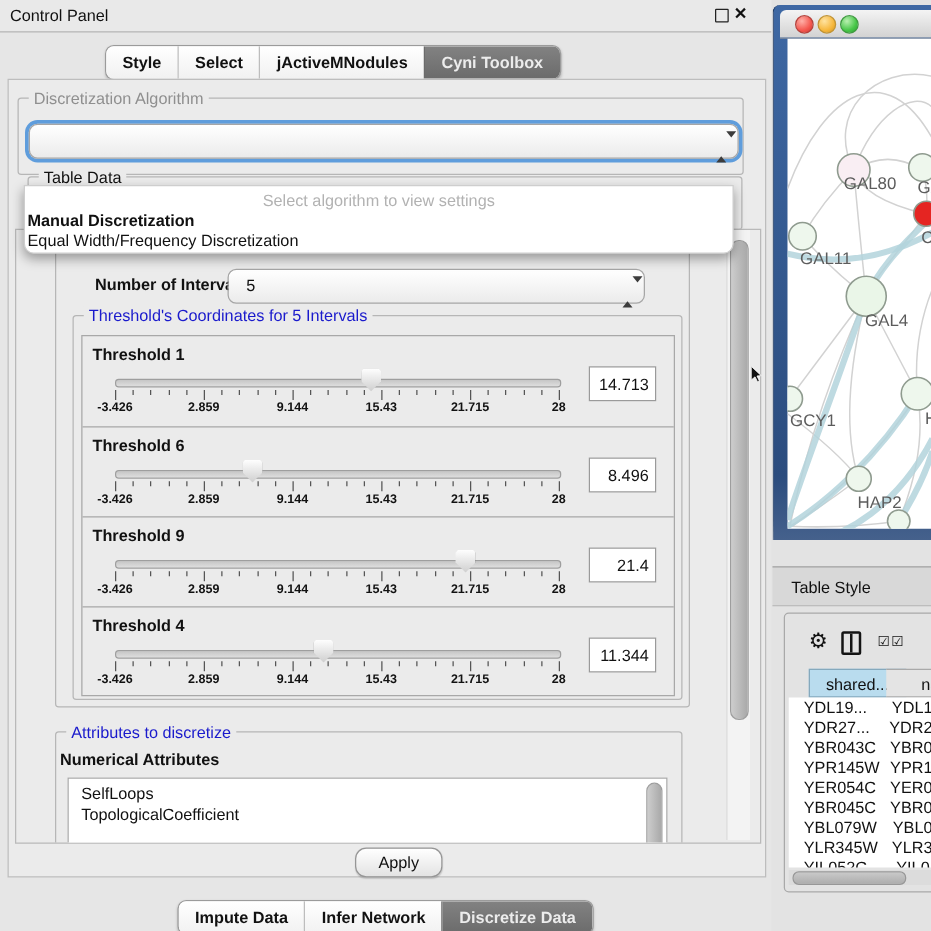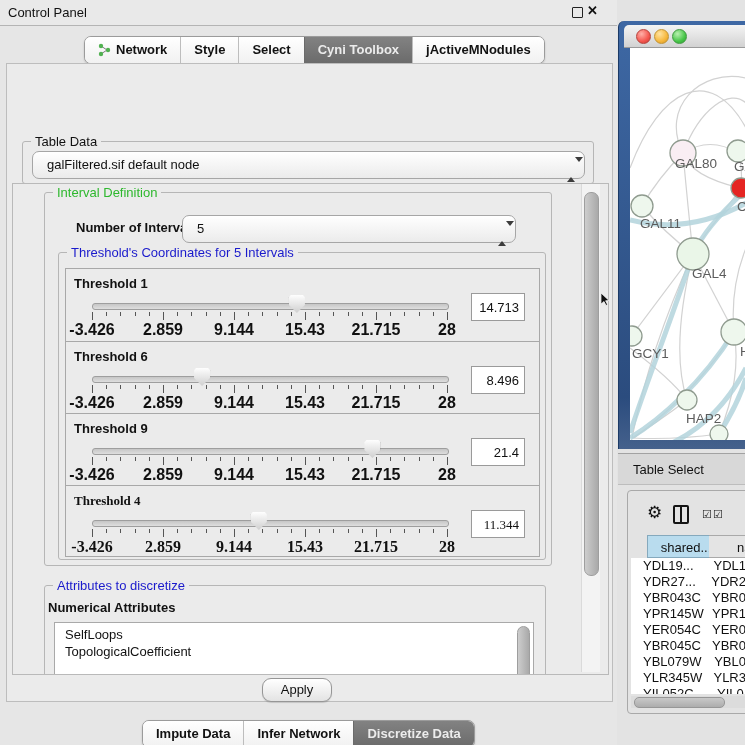--- a/index.html
+++ b/index.html
@@ -52,31 +52,31 @@
   .track{position:absolute;left:26px;top:34px;width:355px;height:5px;border:1px solid #9e9e9e;border-radius:3px;
          background:linear-gradient(#c6c6c6,#dedede);}
   .thumb{position:absolute;top:26px;width:16px;height:18px;background:linear-gradient(#fefefe,#cfcfcf);
          clip-path:polygon(12% 0,88% 0,100% 12%,100% 55%,50% 100%,0 55%,0 12%);
          filter:drop-shadow(0 0 1px #777);}
   .ticks{position:absolute;left:26px;top:43px;width:356px;height:9px;}
   .ticks i{position:absolute;top:0;width:1px;background:#555;}
   .ticks i.mi{height:4px;}
   .ticks i.ma{height:8px;}
   .ticklabels{position:absolute;left:26px;top:52px;width:356px;height:14px;}
-  .ticklabels span{position:absolute;transform:translateX(-50%);font-size:16px;font-weight:bold;white-space:nowrap;}
+  .ticklabels span{position:absolute;transform:translateX(-50%);font-size:10px;font-weight:bold;white-space:nowrap;}
   .valbox{position:absolute;left:405px;top:24px;width:54px;height:28px;border:1px solid #9a9a9a;background:#fff;
           line-height:28px;text-align:right;padding-right:5px;box-sizing:border-box;}
   
   #attr-list{position:absolute;left:41px;top:438px;width:478px;height:70px;background:#fff;border:1px solid #a9a9a9;}
   .litem{height:17px;line-height:17px;padding-left:10px;}
   
   .pushbtn{position:absolute;border:1px solid #969696;border-radius:9px;background:linear-gradient(#ffffff,#e3e3e3);
            text-align:center;box-shadow:0 1px 1px rgba(0,0,0,.15);}
   
-  #net-win{left:618px;top:21px;width:127px;height:428px;background:linear-gradient(#3e68a4,#2b4c7e 88%,#45618c);
+  #net-win{left:618px;top:4px;width:127px;height:428px;background:linear-gradient(#3e68a4,#2b4c7e 88%,#45618c);
            border-radius:6px 0 0 0;border-left:1px solid #1c3a66;}
   #net-titlebar{position:absolute;left:5px;top:4px;width:122px;height:22px;border-radius:5px 0 0 0;
                 background:linear-gradient(#f4f4f4,#d2d2d2);border-bottom:1px solid #9a9a9a;}
   .light{position:absolute;top:4px;width:13px;height:13px;border-radius:50%;}
   #canvas{position:absolute;left:11px;top:27px;width:116px;height:392px;background:#fff;}
   #net text{font-size:13.5px;fill:#5c5c5c;}
   #net .edge{fill:none;stroke:#d2d2d2;stroke-width:1.2;}
   #net .edge.thick{stroke:#b3d3dc;stroke-width:5;opacity:.85;}
   #net .node{stroke:#8f9b8f;stroke-width:1.3;}
   #tp-bar{left:618px;top:453px;width:127px;height:30px;background:#d8d8d8;border-top:1px solid #a2a2a2;border-bottom:1px solid #bdbdbd;}
@@ -106,46 +106,47 @@
   <section class="abs" id="left-win">
 
     <div class="abs" id="titlebar">
       <span class="t">Control Panel</span>
       <span class="float-box"></span>
       <span class="close-x">✕</span>
     </div>
 
     <div class="seg" style="left:84px;top:36px;">
       <div class="tab">
-        <svg width="13" height="14" viewBox="0 0 13 14">
-          <line x1="3" y1="3" x2="9" y2="7" stroke="#7a7a7a"></line>
-            <line x1="3" y1="11" x2="9" y2="7" stroke="#7a7a7a"></line>
-          <circle cx="3" cy="3" r="2.2" fill="#51b151"></circle>
-            <circle cx="3" cy="11" r="2.2" fill="#51b151"></circle>
-            <circle cx="10" cy="7" r="2.2" fill="#51b151"></circle>
-        </svg>
-        <span>Network</span>
-      </div>
-      <div class="tab">
           <span>Style</span>
         </div>
       <div class="tab">
           <span>Select</span>
         </div>
+      <div class="tab">
+          <span>jActiveMNodules</span>
+        </div>
       <div class="tab sel">
           <span>Cyni Toolbox</span>
         </div>
-      <div class="tab">
-          <span>jActiveMNodules</span>
-        </div>
     </div>
 
     <div class="abs" id="content">
 
-
+      <div class="group" style="left:7px;top:14px;width:579px;height:60px;">
+        <span class="gtitle dim">Discretization Algorithm</span>
+        <div class="combo focusring" style="left:8px;top:20px;width:566px;">
+          <span class="updown"><span class="arr-u"></span><span class="arr-d"></span></span>
+        </div>
+      </div>
+
+      <div id="overlay">
+        <div class="ph">Select algorithm to view settings</div>
+        <div class="opt1">Manual Discretization</div>
+        <div class="opt2">Equal Width/Frequency Discretization</div>
+      </div>
 
       <div class="group" style="left:15px;top:77px;width:570px;height:41px;">
         <span class="gtitle">Table Data</span>
         <div class="combo" style="left:9px;top:9px;width:551px;">
           <span class="val">galFiltered.sif default node</span>
           <span class="updown"><span class="arr-u"></span><span class="arr-d"></span></span>
         </div>
       </div>
 
       <div class="abs" id="scrollpane" style="left:5px;top:119px;">
@@ -289,21 +290,21 @@
                   <span style="left: 0px;">-3.426</span>
                   <span style="left: 71px;">2.859</span>
                   <span style="left: 142px;">9.144</span>
                   <span style="left: 213px;">15.43</span>
                   <span style="left: 284px;">21.715</span>
                   <span style="left: 355px;">28</span>
                 </div>
             </div>
             <div class="valbox">21.4</div>
           </div>
-          <div class="trowp" style="top:216px;height:71px;font-family:Liberation Serif, serif;">
+          <div class="trowp" style="top:216px;height:71px;">
             <span class="thr-label">Threshold 4</span>
             <div class="slider">
               <div class="track"></div>
               <div class="thumb" style="left: 184.848px;"></div>
               <div class="ticks">
                   <i class="ma" style="left: 0px;"></i>
                   <i class="mi" style="left: 14.2px;"></i>
                   <i class="mi" style="left: 28.4px;"></i>
                   <i class="mi" style="left: 42.6px;"></i>
                   <i class="mi" style="left: 56.8px;"></i>
@@ -352,21 +353,21 @@
               <div class="litem">TopologicalCoefficient</div>
             </div>
           <div class="vthumb" style="right:3px;top:3px;width:11px;height:62px;"></div>
         </div>
 
         <div class="vtrack" style="left:568px;top:0;width:18px;height:488px;">
           <div class="vthumb" style="left:2px;top:8px;width:13px;height:382px;"></div>
         </div>
       </div>
 
-      <div class="pushbtn" style="left:255px;top:614px;width:68px;height:22px;line-height:22px;">
+      <div class="pushbtn" style="left:277px;top:614px;width:68px;height:22px;line-height:22px;">
         <span>Apply</span>
       </div>
     </div>
 
     <div class="seg" style="left:142px;top:720px;">
       <div class="tab">
           <span>Impute Data</span>
         </div>
       <div class="tab">
           <span>Infer Network</span>
@@ -426,21 +427,21 @@
           <text x="10" y="180">GAL11</text>
           <text x="62" y="230">GAL4</text>
           <text x="2" y="310">GCY1</text>
           <text x="110" y="308">H</text>
           <text x="56" y="375">HAP2</text>
         </svg>
     </div>
   </section>
 
   <div class="abs" id="tp-bar">
-    <span class="t">Table Select</span>
+    <span class="t">Table Style</span>
   </div>
 
   <div class="abs" id="tbl">
     <span class="gear" style="left:19px;top:13px;">⚙</span>
     <span class="cols-icon" style="left:45px;top:14px;"></span>
     <span class="chk" style="left:74px;top:18px;">☑</span>
     <span class="chk" style="left:85px;top:18px;">☑</span>
 
     <div class="hcell" id="hc1">shared...</div>
     <div class="hcell" id="hc2">name</div>

